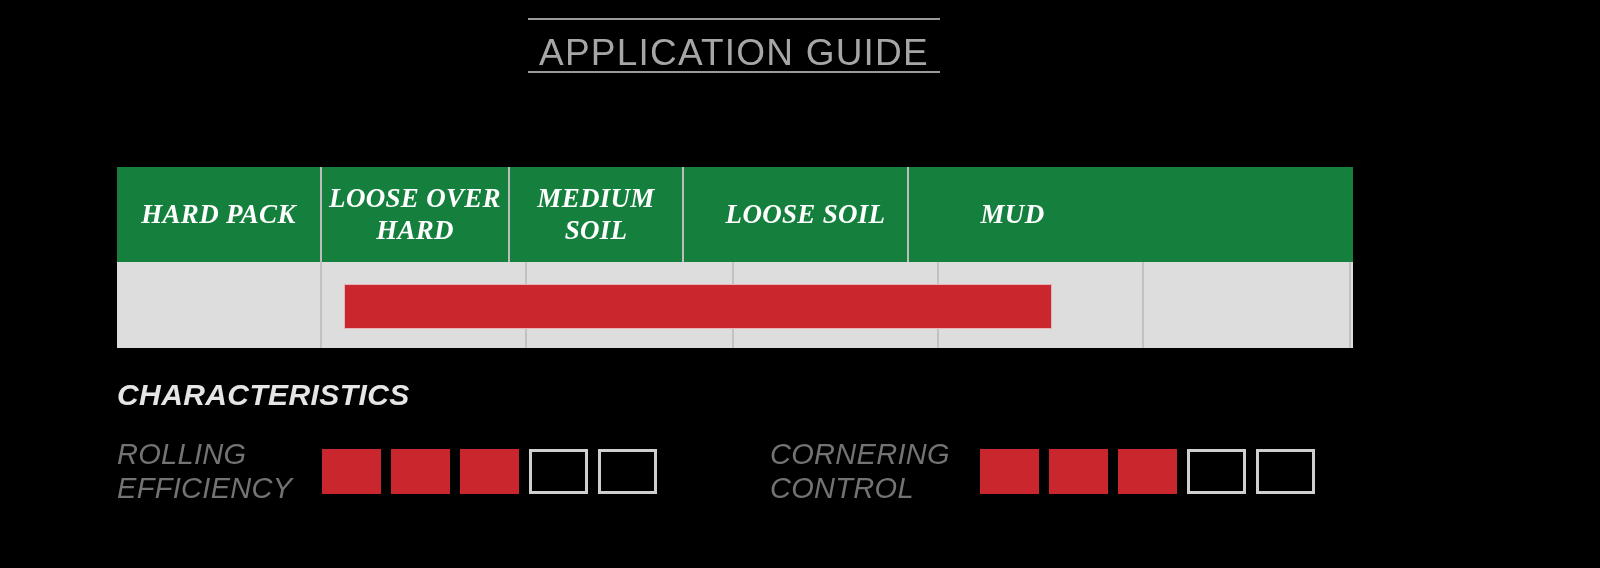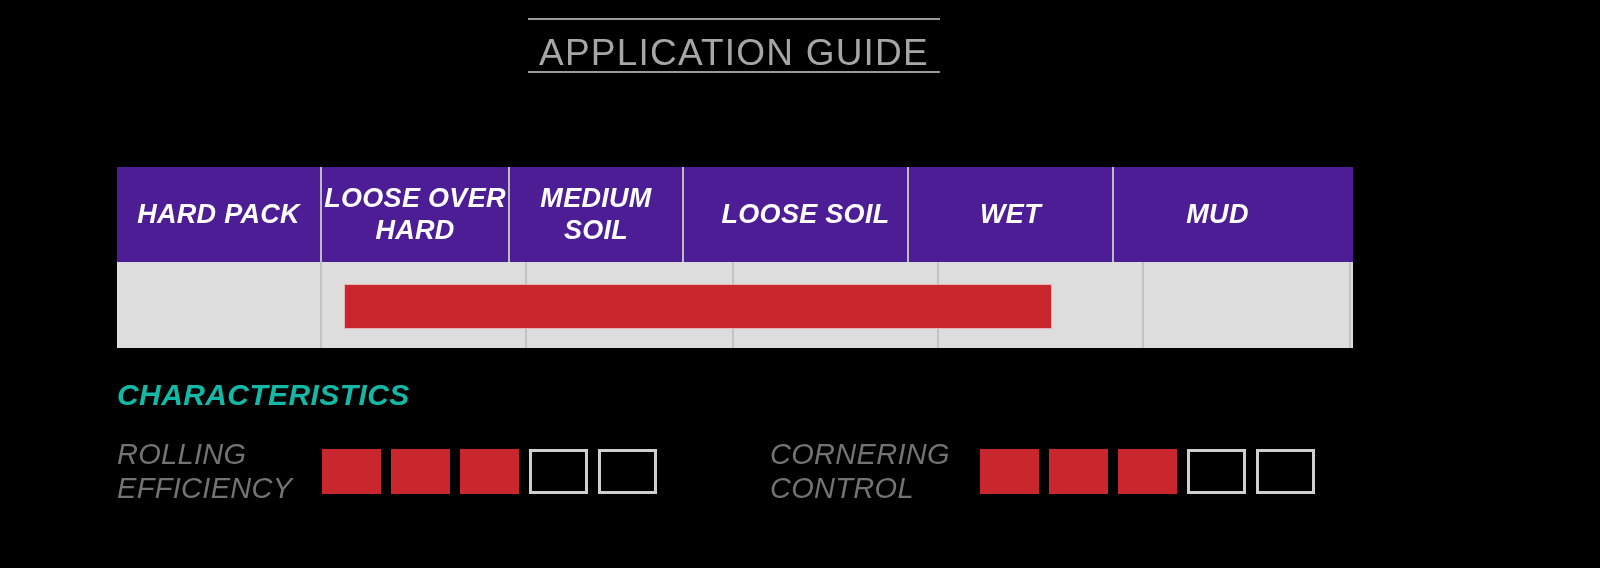--- a/index.html
+++ b/index.html
@@ -43,22 +43,23 @@
     position: absolute;
     left: 117px;
     top: 167px;
     width: 1236px;
     height: 181px;
     box-sizing: border-box;
   }
   .guide-header {
     display: flex;
     height: 95px;
-    background: #4c1d95;
-    box-sizing: border-box;
+    background: #15803d;
+    box-sizing: border-box;
+    font-family: Liberation Serif, serif;
   }
   .guide-header .cell {
     flex: 0 0 auto;
     box-sizing: border-box;
     display: flex;
     align-items: center;
     justify-content: center;
     text-align: center;
     color: #ffffff;
     font-style: italic;
@@ -92,21 +93,21 @@
     background: #c9262e;
     border: 1px solid #e6b4b6;
     box-sizing: border-box;
   }
 
   
   .char-title {
     position: absolute;
     left: 117px;
     top: 380px;
-    color: #14b8a6;
+    color: #e5e5e5;
     font-size: 30px;
     font-weight: 700;
     font-style: italic;
     letter-spacing: 0.4px;
     line-height: 1;
   }
 
   .char-row {
     position: absolute;
     display: flex;
@@ -158,21 +159,20 @@
 
   <div class="guide-header">
     <div class="cell" style="width: 205px;">HARD
 PACK</div>
     <div class="cell" style="width: 188px;">LOOSE
 OVER HARD</div>
     <div class="cell" style="width: 174px;">MEDIUM
 SOIL</div>
     <div class="cell" style="width: 205px; margin-left: 20px;">LOOSE
 SOIL</div>
-    <div class="cell" style="width: 205px;">WET</div>
     <div class="cell" style="width: 207px;">MUD</div>
   </div>
 
   <div class="guide-body">
     <div class="cell" style="width: 205px;"></div>
     <div class="cell" style="width: 205px;"></div>
     <div class="cell" style="width: 207px;"></div>
     <div class="cell" style="width: 205px;"></div>
     <div class="cell" style="width: 205px;"></div>
     <div class="cell" style="width: 207px;"></div>

